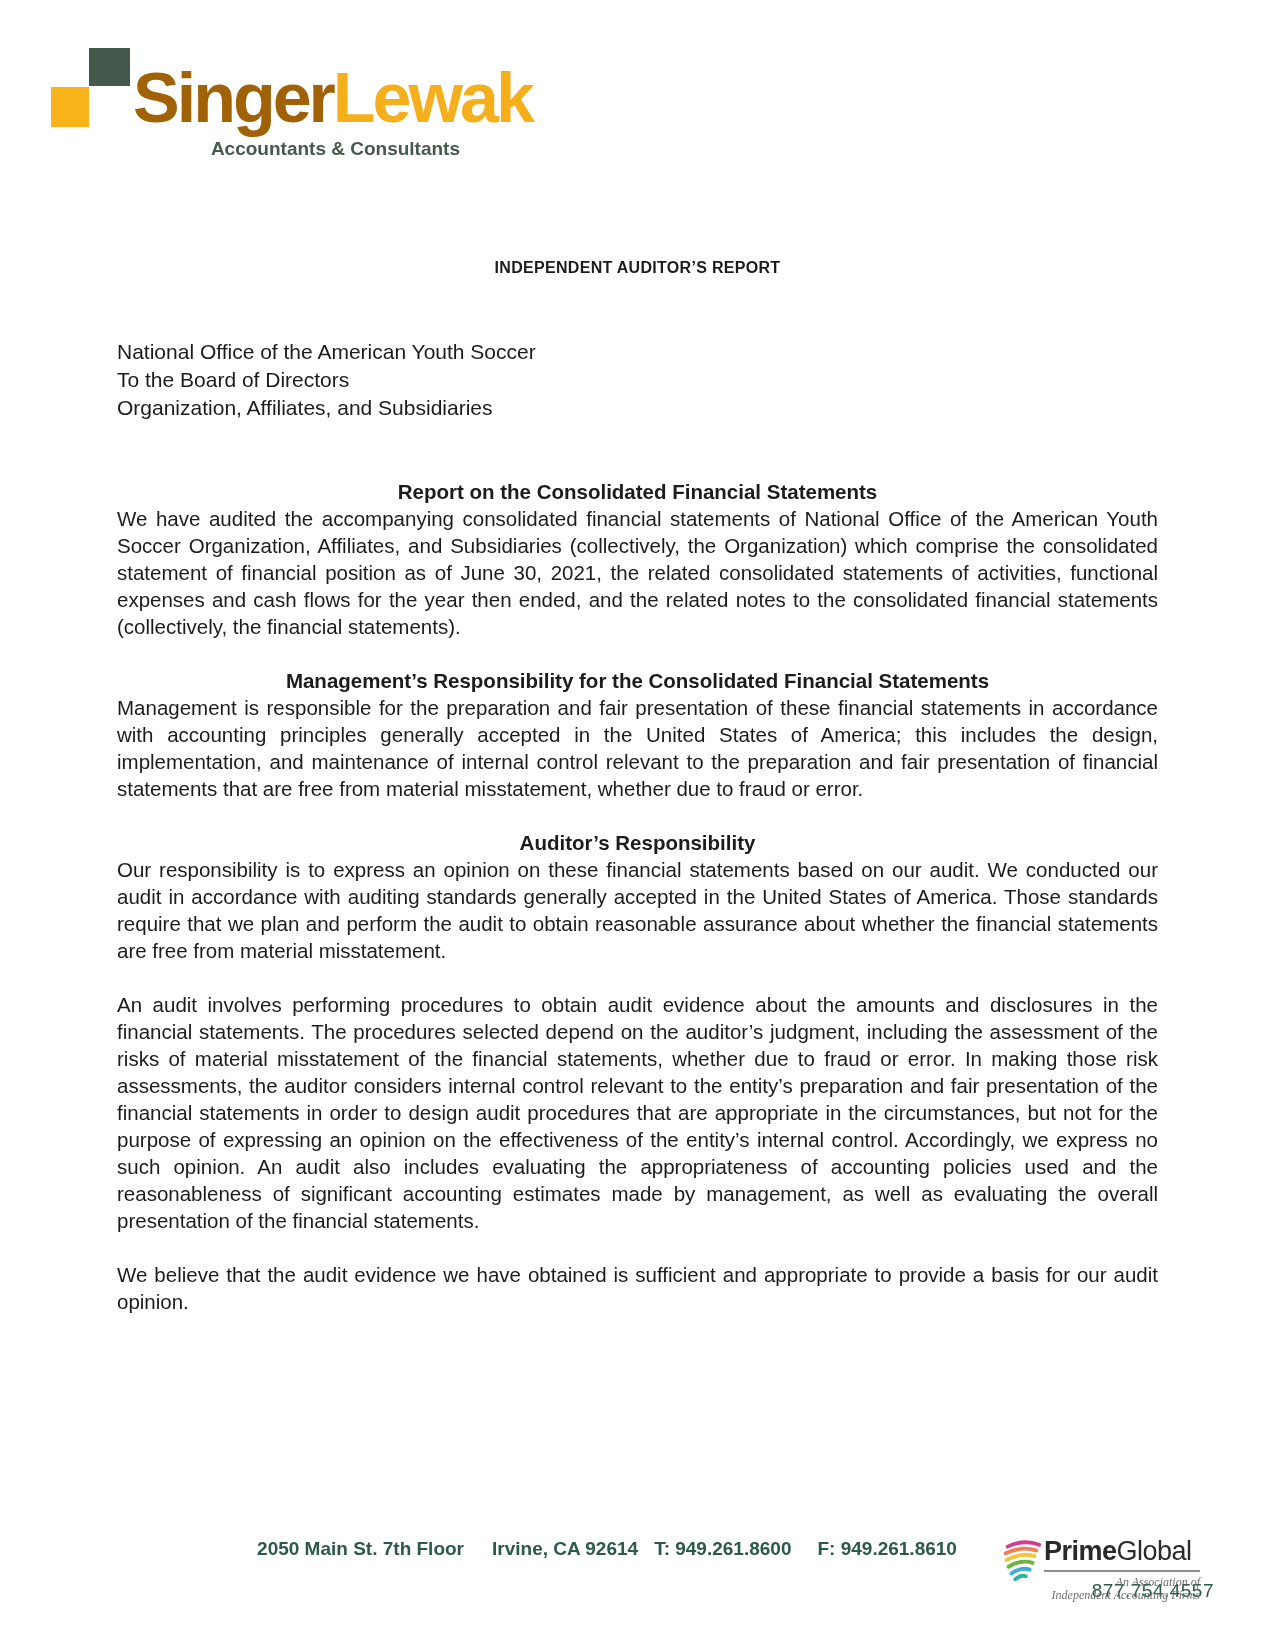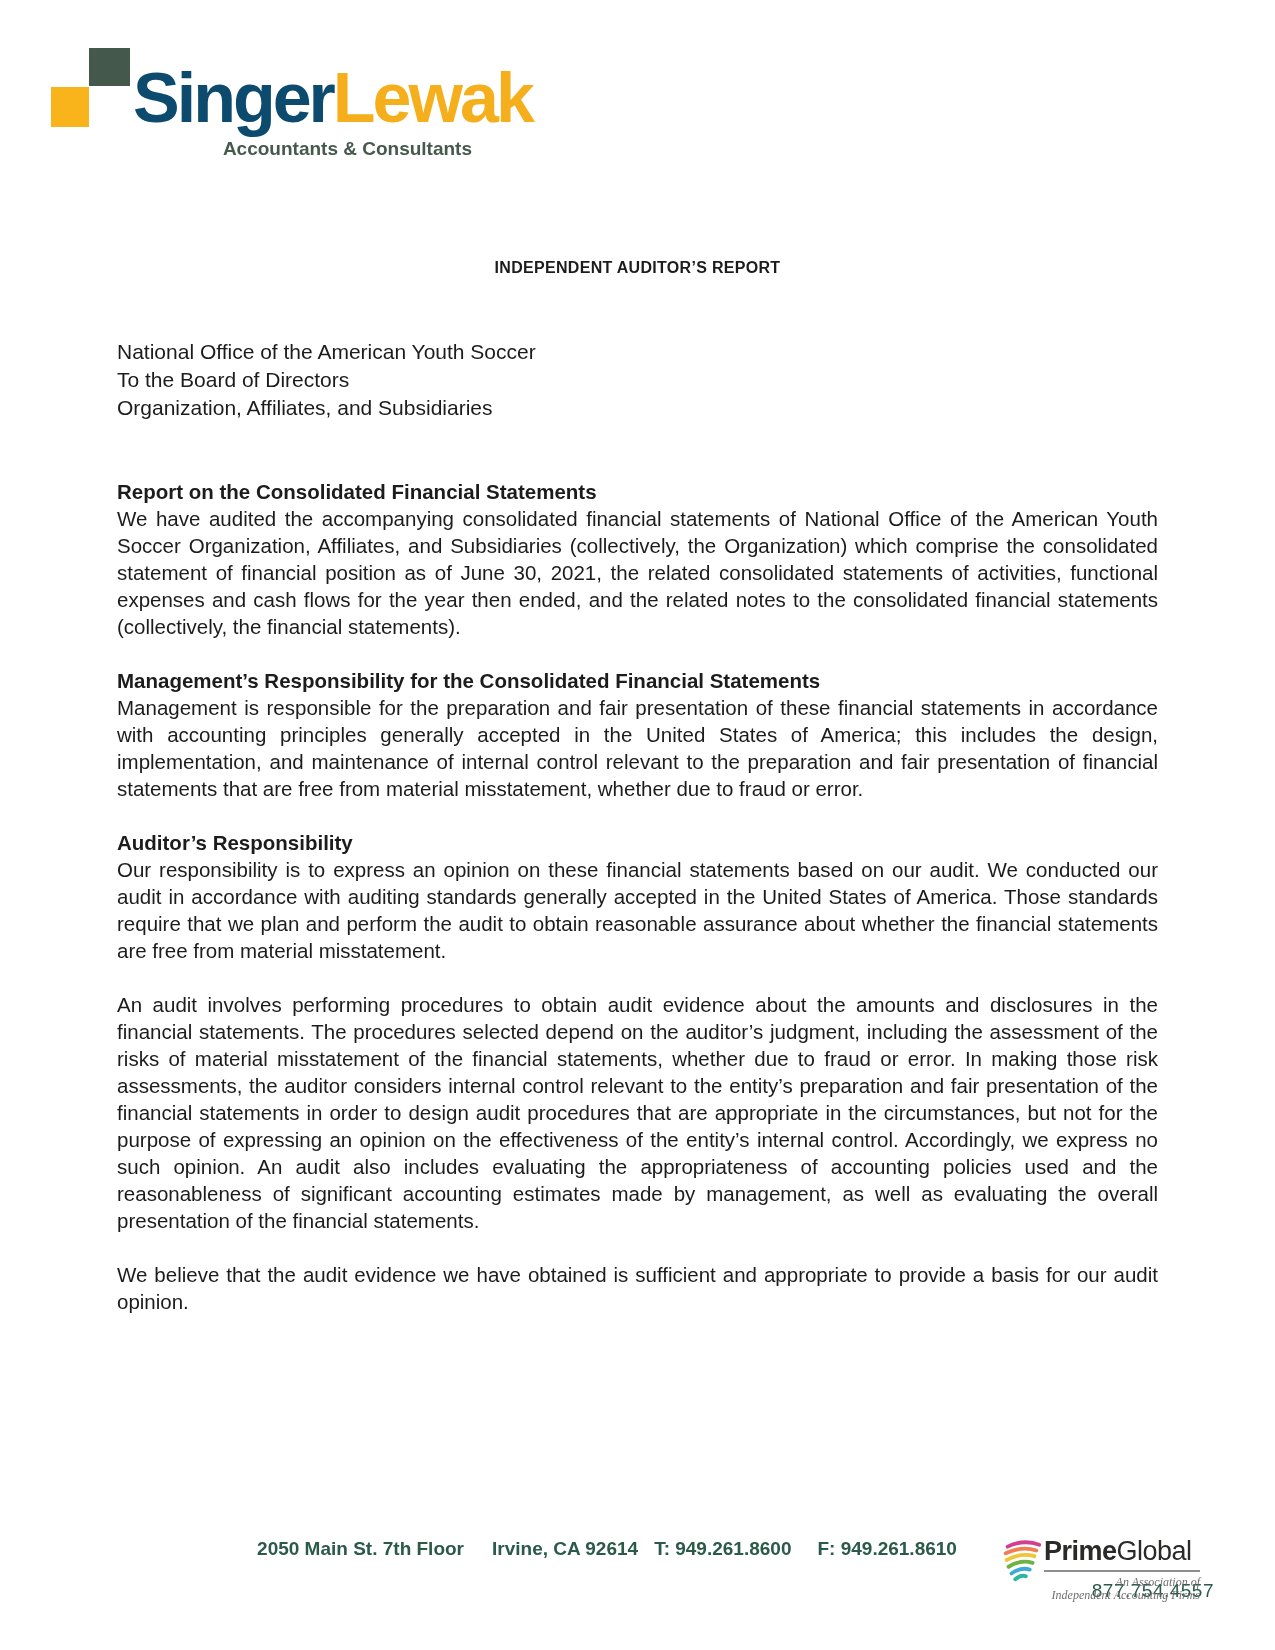--- a/index.html
+++ b/index.html
@@ -15,41 +15,41 @@
   
   .logo { position:absolute; left:51px; top:45px; width:420px; height:120px; }
   .sq { position:absolute; }
   .sq.yellow { left:0; top:42px; width:38px; height:40px; background:#F9B31B; }
   .sq.green  { left:38px; top:3px; width:41px; height:38px; background:#44584B; }
   .wordmark {
     position:absolute; left:82px; top:18px;
     font-size:70px; font-weight:bold; letter-spacing:-3px; line-height:1;
     white-space:nowrap;
   }
-  .wordmark .singer { color:#0c4a6e; }
+  .wordmark .singer { color:#a16207; }
   .wordmark .lewak  { color:#F5AF1D;margin-top:24px; }
   .logo-tagline {
-    position:absolute; left:16px; top:93px; width:405px;
+    position:absolute; left:4px; top:93px; width:405px;
     text-align:right; font-size:19px; font-weight:bold; color:#45594C;
   }
 
   
   .doc-title {
     position:absolute; top:248px; left:0; width:1275px;
     text-align:center; font-size:16px; font-weight:bold; letter-spacing:0.3px;
   }
   .addressee {
     position:absolute; top:338px; left:117px;
     font-size:21px; line-height:28px;
   }
   .body-copy {
     position:absolute; top:478px; left:117px; width:1041px;
     font-size:20.5px; line-height:27px; text-align:justify;
   }
-  .body-copy h2 { font-size:20.5px; font-weight:bold; margin:0; text-align:left; }
+  .body-copy h2 { font-size:20.5px; font-weight:bold; margin:0; text-align:center; }
   .body-copy p  { margin:0 0 27px 0; }
   .body-copy section { margin:0; }
 
   
   .footer-line1 {
     position:absolute; top:1538px; left:0; width:1214px;
     text-align:center; font-size:19px; font-weight:bold;
     color:#2B5A48; white-space:nowrap;
   }
   .footer-line1 .seg-city { margin-left:28px; }

